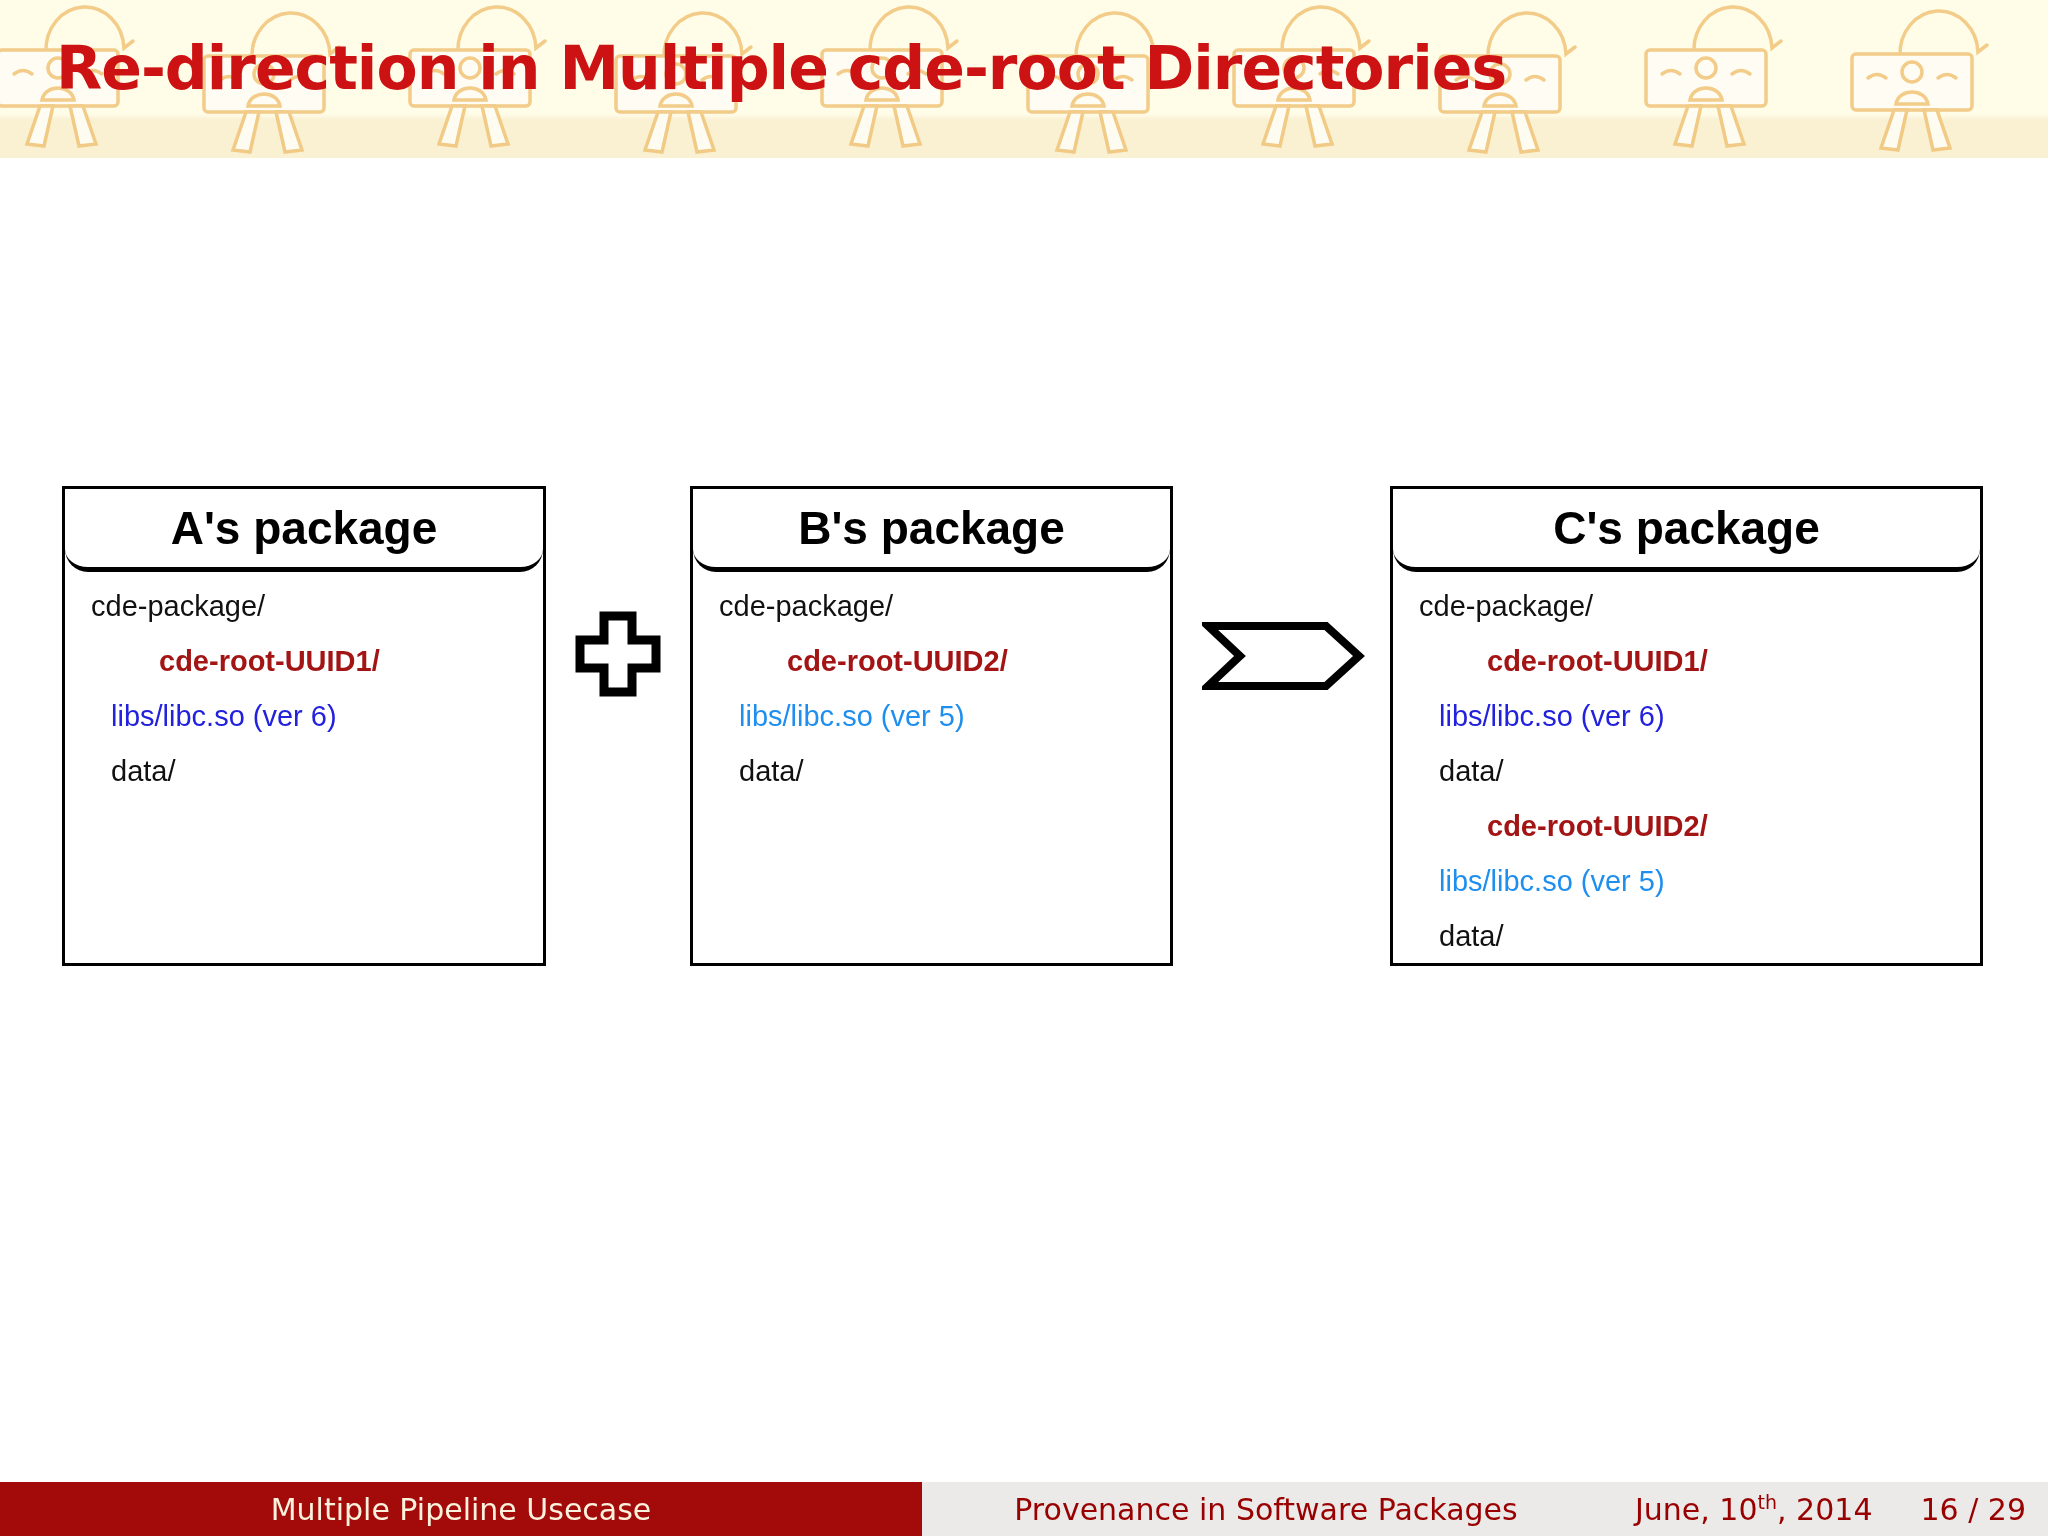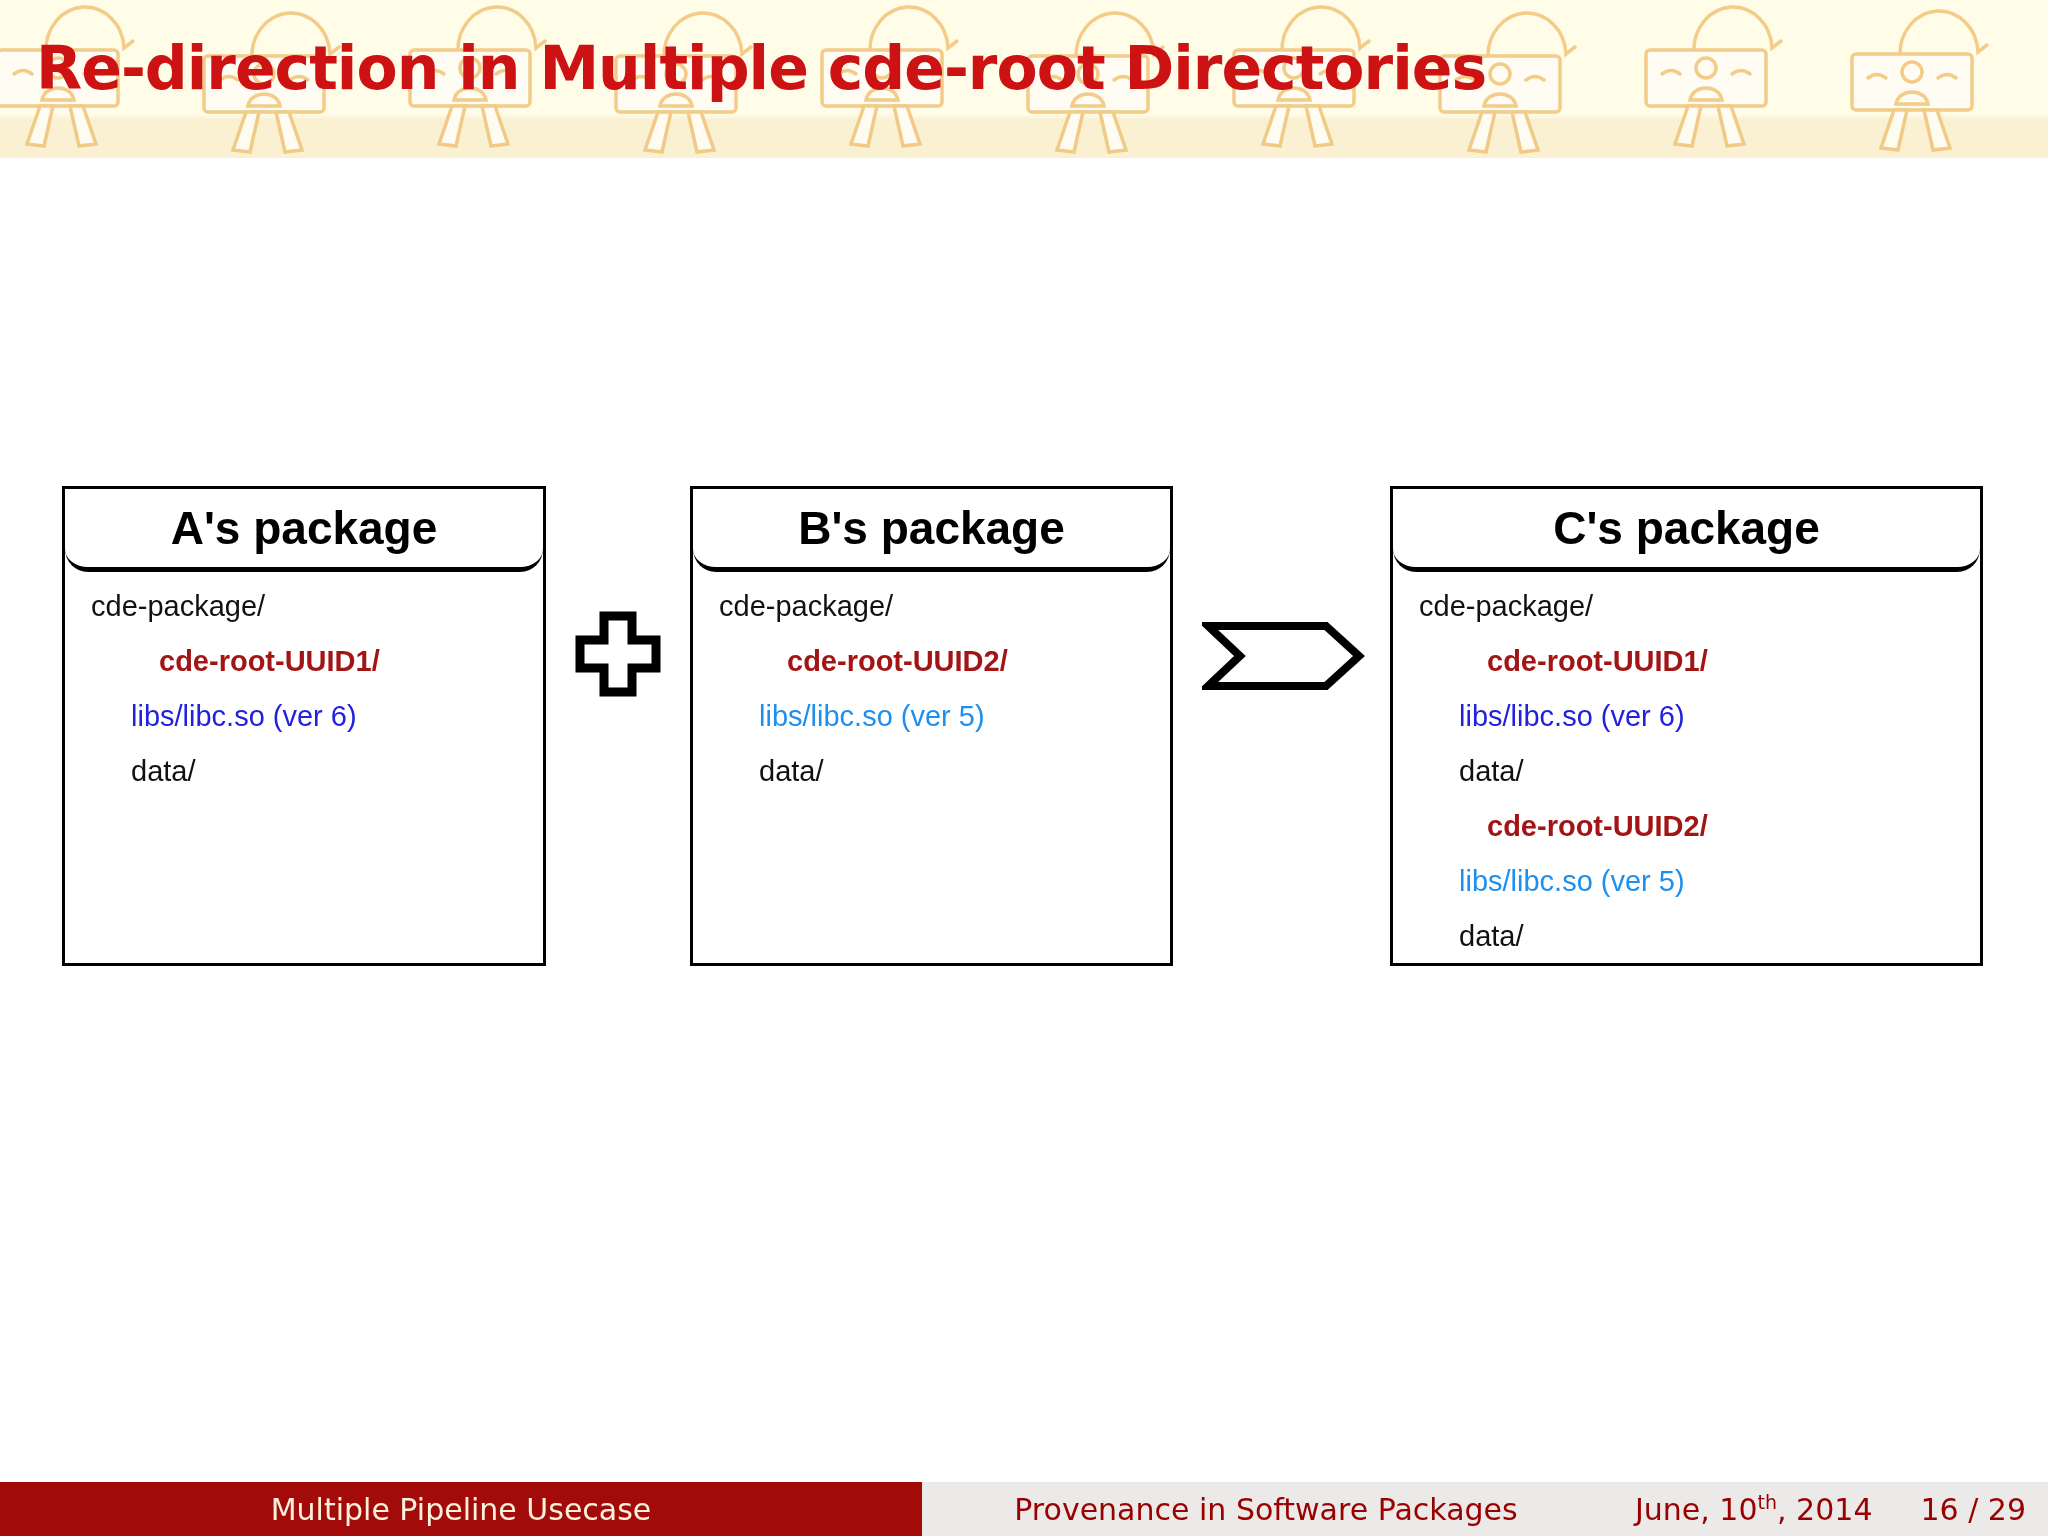--- a/index.html
+++ b/index.html
@@ -10,42 +10,42 @@
 
   
   .hdr{
     position:absolute;left:0;top:0;width:2048px;height:158px;
     background:linear-gradient(to bottom,
       var(--header-bg) 0%, var(--header-bg) 72%,
       var(--header-band) 76%, var(--header-band) 100%);
   }
   .hdr svg{position:absolute;left:0;top:0;}
   .slide-title{
-    position:absolute;left:36px;top:32px;margin:0;
+    position:absolute;left:56px;top:32px;margin:0;
     font-family:"DejaVu Sans",sans-serif;font-weight:600;
     font-size:60px;line-height:72px;color:var(--title-red);
     letter-spacing:-1px;white-space:nowrap;
   }
 
   
   .pkg{position:absolute;top:486px;height:480px;border:3px solid #000;
        background:#fff;box-sizing:border-box;}
   .pkg-a{left:62px;width:484px;}
   .pkg-b{left:690px;width:483px;}
   .pkg-c{left:1390px;width:593px;}
   .pkg-header{
     height:78px;border-bottom:5px solid #000;
     display:flex;align-items:center;justify-content:center;
     font-size:46px;font-weight:bold;color:#000;border-radius:23px;
   }
   .pkg-body{padding-top:7px;font-size:29px;line-height:55px;}
   .line{white-space:nowrap;}
   .ind-0{padding-left:26px;}
   .ind-1{padding-left:66px;margin-left:28px;}
-  .ind-2{padding-left:66px;}
+  .ind-2{padding-left:46px;}
   .cls-plain{color:var(--ink);}
   .cls-root{color:var(--maroon);font-weight:bold;}
   .cls-lib-strong{color:var(--blue-strong);}
   .cls-lib-light{color:var(--blue-light);}
 
   
   .op{position:absolute;}
   .op-plus{left:574px;top:610px;}
   .op-arrow{left:1202px;top:621px;}
 

